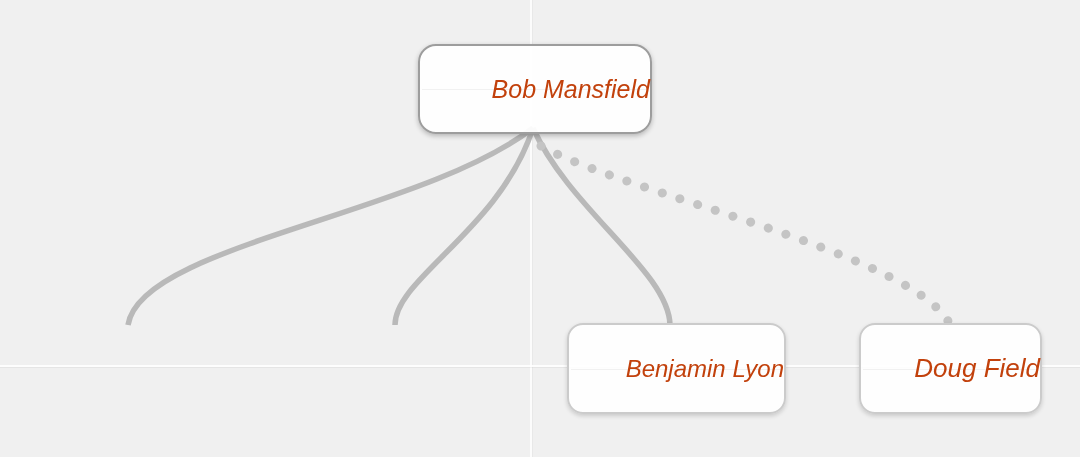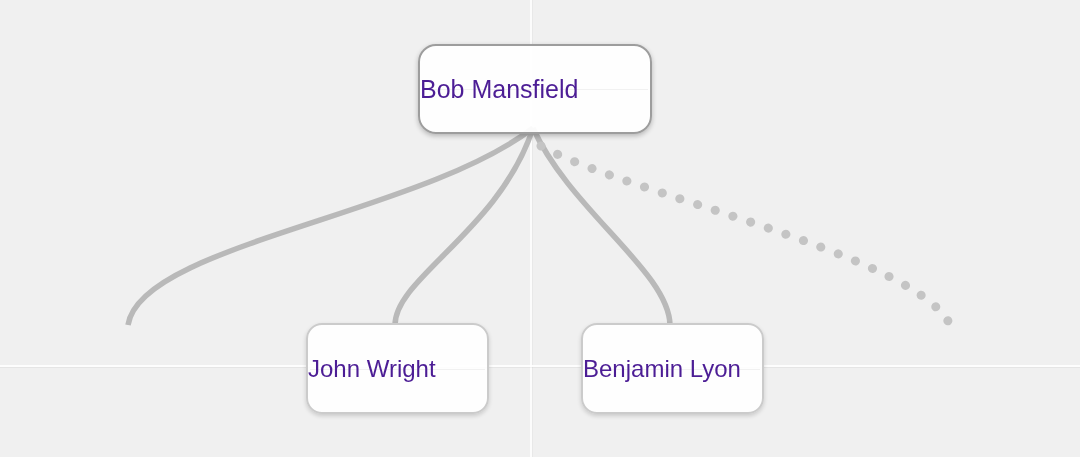--- a/index.html
+++ b/index.html
@@ -36,26 +36,27 @@
   }
 
   .node {
     position: absolute;
     background: rgba(255,255,255,0.93);
     border: 2px solid #cbcbcb;
     border-radius: 16px;
     box-shadow: 0 2px 4px rgba(0,0,0,0.16);
     display: flex;
     align-items: center;
-    justify-content: flex-start;
+    justify-content: flex-end;
     font-size: 24px;
-    color: #4c1d95;
+    color: #c2410c;
     z-index: 3;
     cursor: default;
     white-space: nowrap;
+    font-style: italic;
   }
   
   .node::after {
     content: "";
     position: absolute;
     left: 2px; right: 2px; top: 50%;
     height: 1px;
     background: rgba(0,0,0,0.05);
     pointer-events: none;
   }
@@ -65,21 +66,21 @@
     left: 418px; top: 44px;
     width: 230px; height: 86px;
     border: 2px solid #9d9d9d;
     border-radius: 18px;
     font-size: 25px;
     box-shadow: 0 2px 5px rgba(0,0,0,0.24);
   }
   .node.child { top: 323px; height: 87px; }
   .node.child-0 { left: 38px;  width: 180px; }
   .node.child-1 { left: 306px; width: 179px; }
-  .node.child-2 { left: 581px; width: 179px; }
+  .node.child-2 { left: 567px; width: 179px; padding-left: 36px; }
   .node.child-3 { left: 859px; width: 179px; font-size: 26px; }
 </style>
 </head>
 <body>
 
 <div class="canvas">
 
   <div class="guide-v"></div>
   <div class="guide-h"></div>
 
@@ -88,22 +89,22 @@
     <path d="M 533 128 C 500 230, 395 278, 395 325" fill="none" stroke-width="5.5" stroke="#b9b9b9"></path>
     <path d="M 533 128 C 570 210, 669 272, 670 325" fill="none" stroke-width="5.5" stroke="#b9b9b9"></path>
     <path d="M 541 146 C 625 193, 905 252, 948 321" fill="none" stroke-width="9" stroke-linecap="round" stroke-dasharray="0.1 18.5" stroke="#c4c4c4"></path>
   </svg>
 
   <div class="node root">
     <span class="label">Bob Mansfield</span>
   </div>
 
 
-  <div class="node child child-1">
-    <span class="label">John Wright</span>
-  </div>
 
   <div class="node child child-2">
     <span class="label">Benjamin Lyon</span>
   </div>
 
+  <div class="node child child-3">
+    <span class="label">Doug Field</span>
+  </div>
 
 </div>
 
 </body></html>

